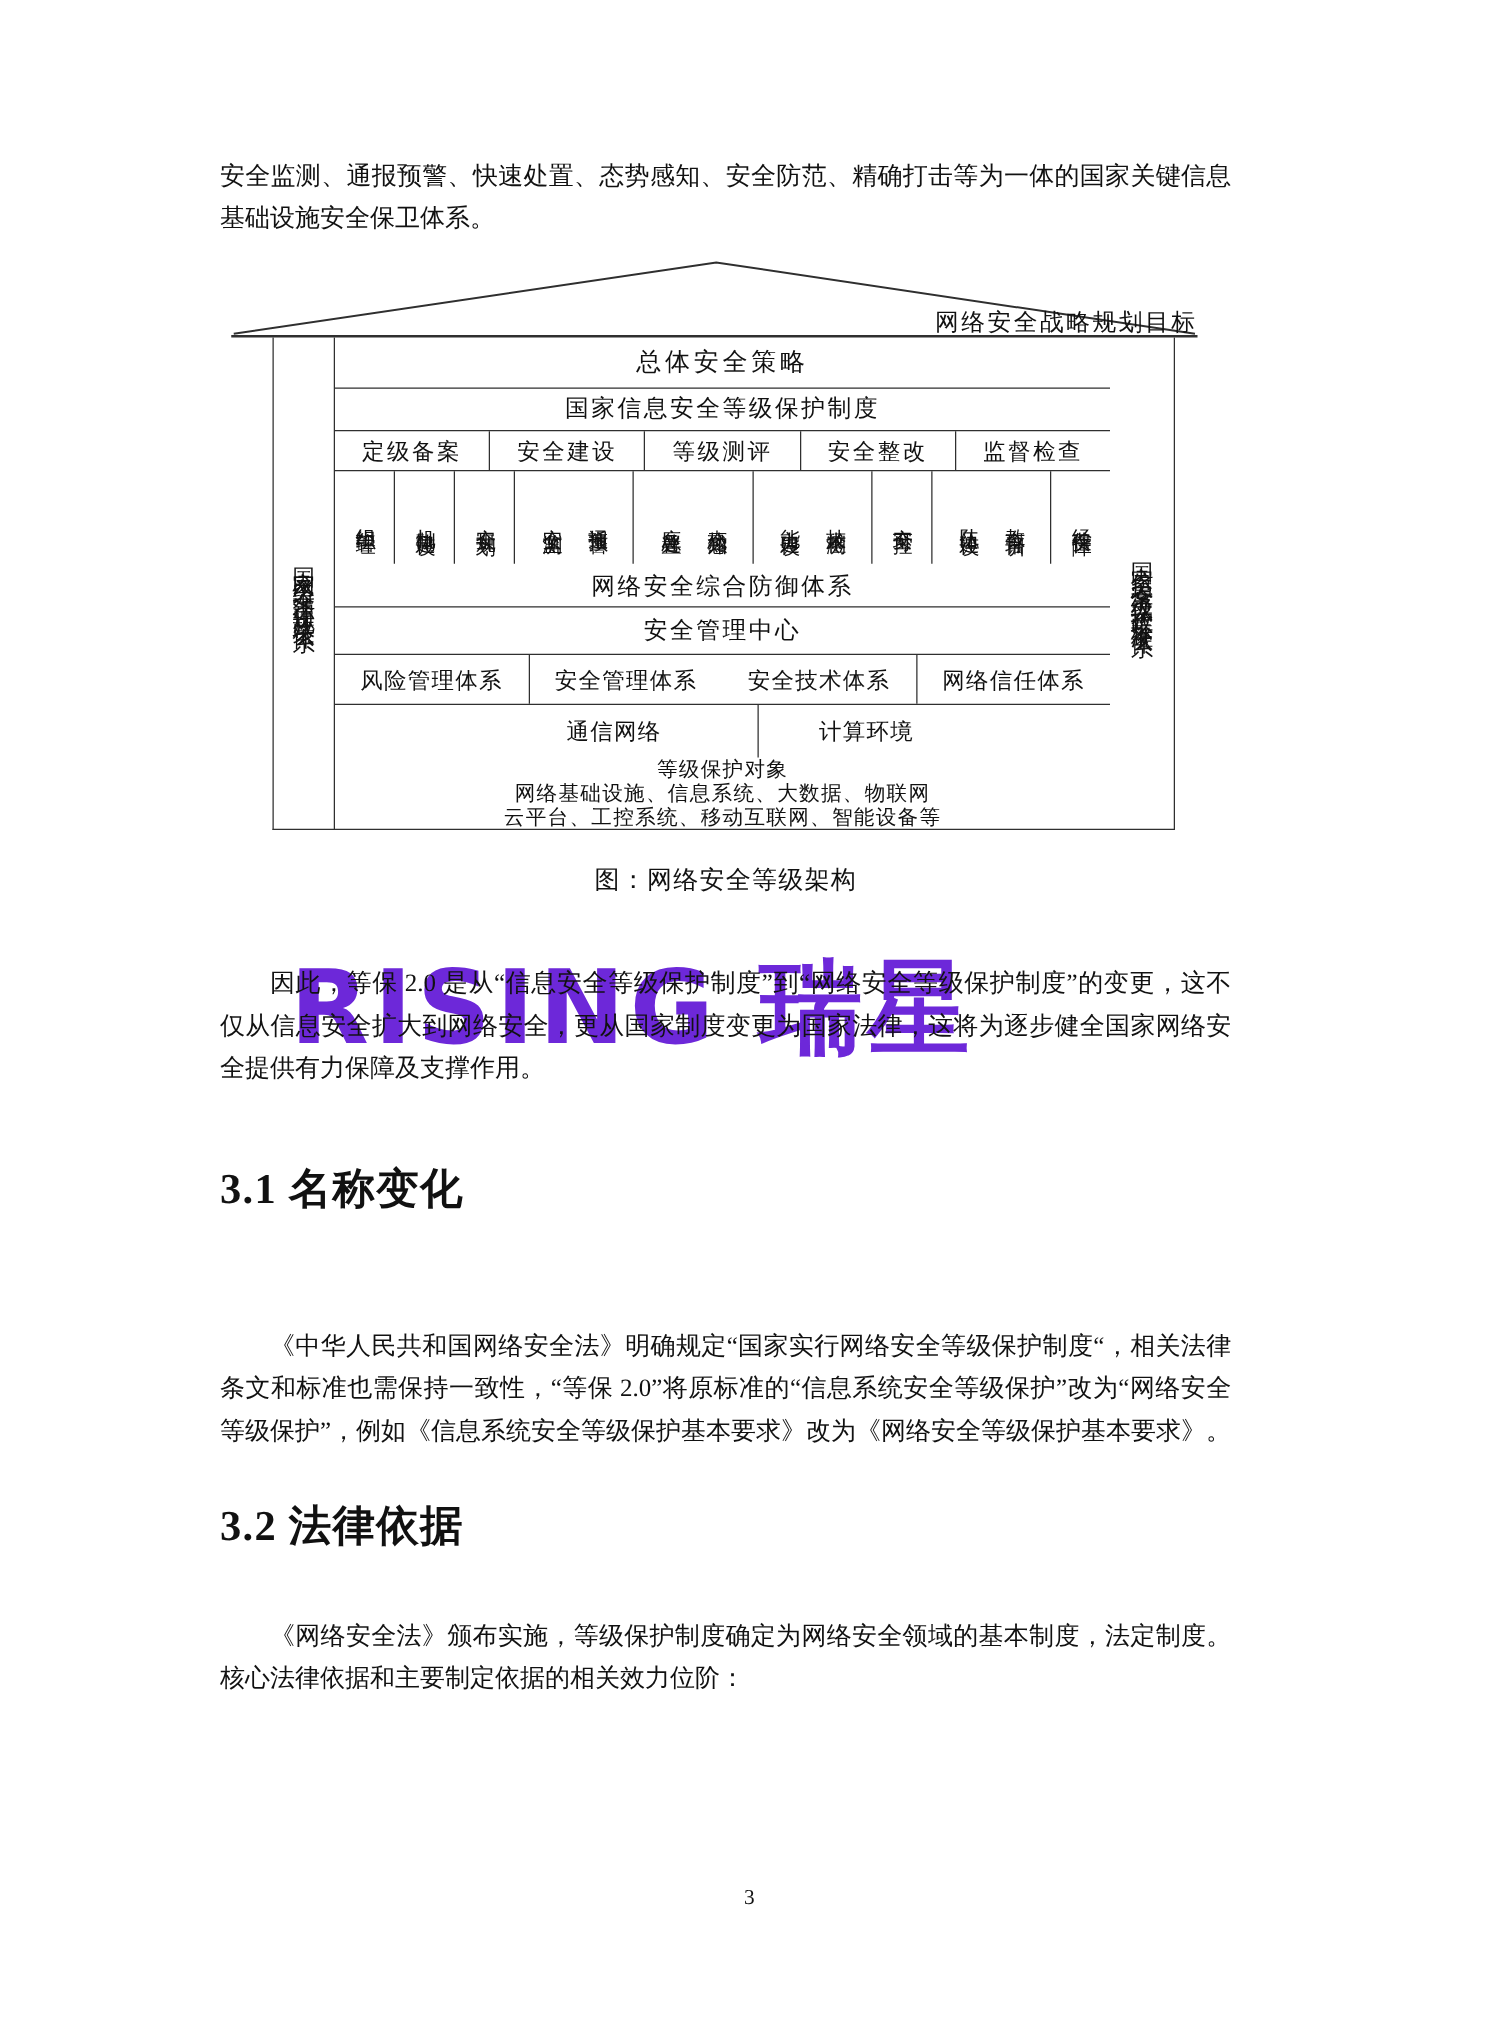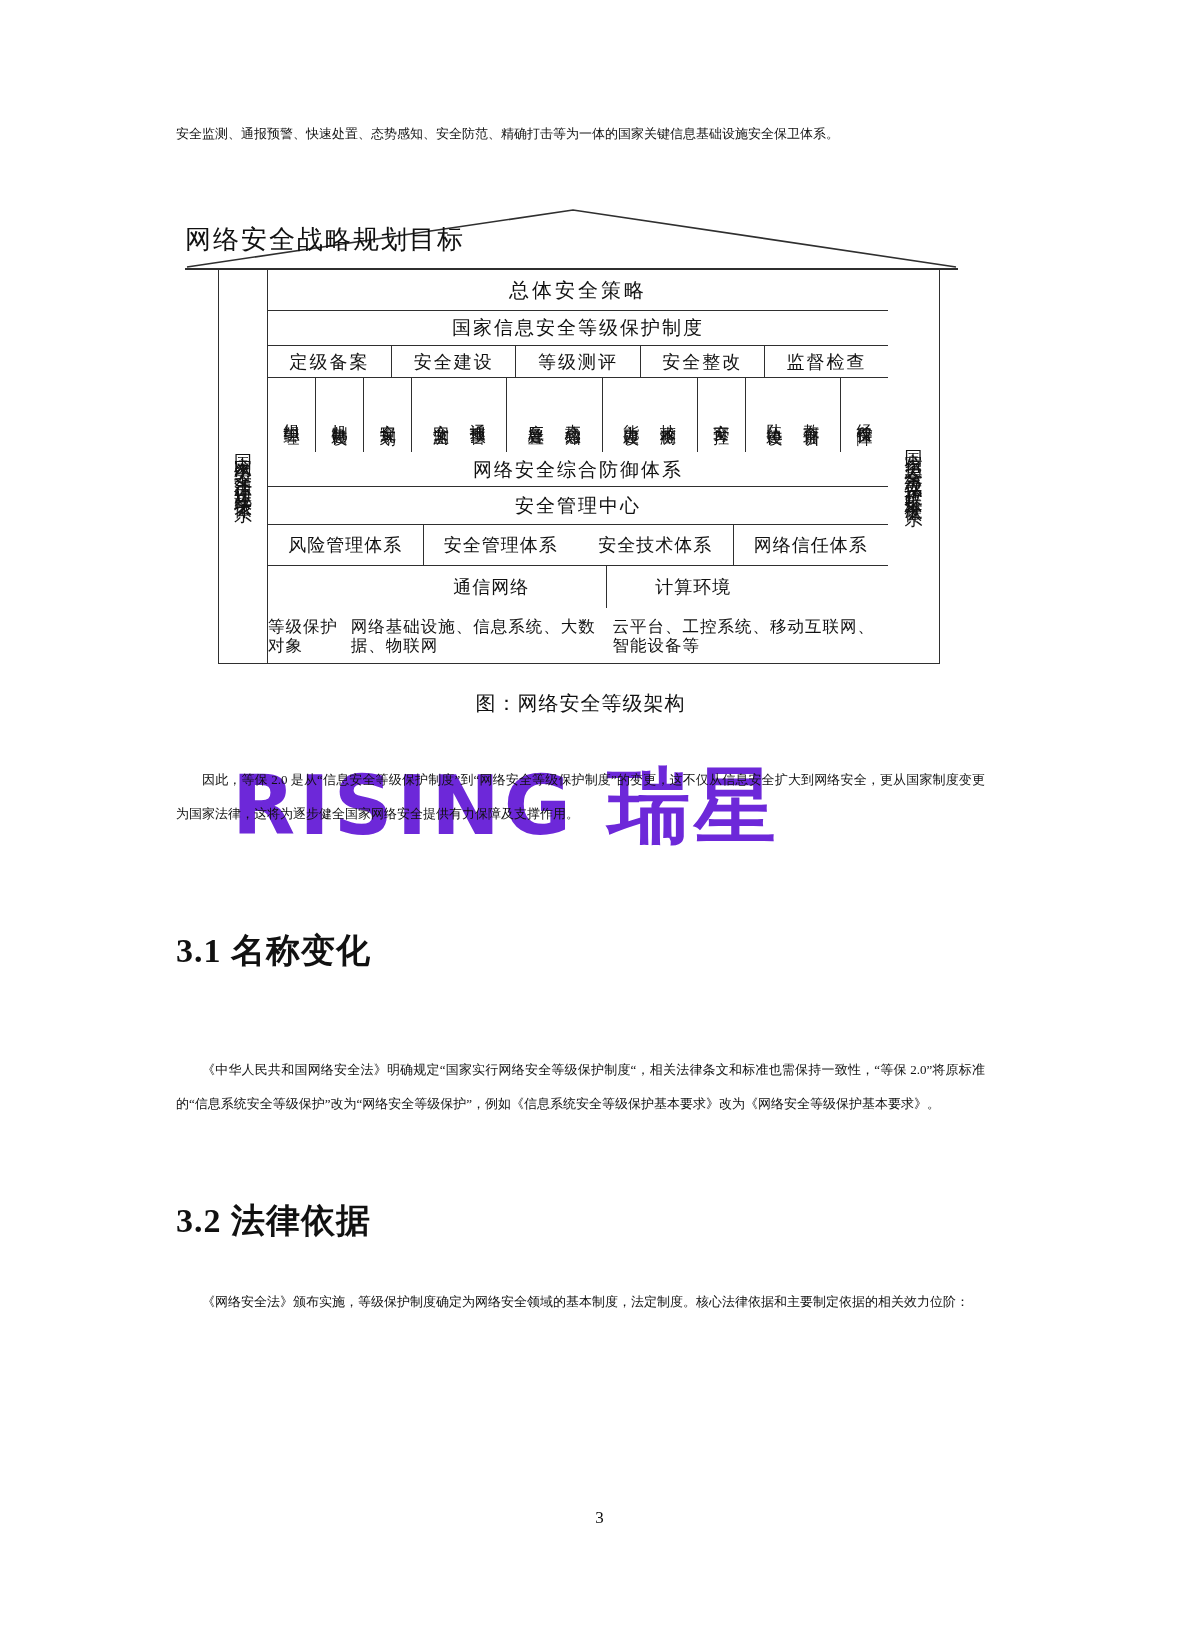--- a/index.html
+++ b/index.html
@@ -12,21 +12,21 @@
     overflow:hidden;
   }
   .watermark{
     position:absolute;left:232px;top:752px;z-index:0;
     font-family:"DejaVu Sans","Liberation Sans",sans-serif;
     font-weight:bold;font-size:82px;letter-spacing:4px;
     color:#6d28d9;white-space:nowrap;
   }
   .body-text{
     position:absolute;left:176px;width:809px;z-index:1;
-    font-size:13px;line-height:34px;text-align:justify;
+    font-size:20px;line-height:34px;text-align:justify;
   }
   .indent{text-indent:2em;}
   .p-intro{top:104px;}
   .p-after-figure{top:750px;}
   .p-s31{top:1040px;}
   .p-s32{top:1272px;}
   .section-heading{
     position:absolute;left:176px;z-index:1;
     font-size:34px;font-weight:bold;letter-spacing:1px;
   }
@@ -39,22 +39,22 @@
   .page-number{
     position:absolute;left:0;top:1508px;width:1199px;
     text-align:center;font-size:17px;z-index:1;
   }
 
   
   .figure-wrap{position:absolute;left:185px;top:206px;width:773px;z-index:1;}
   .roof{position:relative;height:62px;}
   .roof svg{position:absolute;left:0;top:0;}
   .roof-label{
-    position:absolute;left:0;top:16px;width:100%;
-    text-align:left;font-size:26px;letter-spacing:2px;
+    position:absolute;left:0;top:39px;width:100%;
+    text-align:right;font-size:19px;letter-spacing:2px;
   }
   .eave{height:2px;background:#2f2f2f;}
   .house{display:flex;margin-left:33px;margin-right:18px;height:394px;}
   .pillar{
     border:1.5px solid #2f2f2f;border-top:none;
     display:flex;align-items:center;justify-content:center;
     box-sizing:border-box;
   }
   .pillar-left{width:50px;}
   .pillar-right{width:52px;border-left:none;}
@@ -82,21 +82,21 @@
   .rowE .c-left{flex:1;}
   .rowE .c-mid{flex:2;border-left:1.2px solid #2f2f2f;border-right:1.2px solid #2f2f2f;
                justify-content:space-around;}
   .rowE .c-right{flex:1;}
   .rowF{height:38px;font-size:19px;letter-spacing:2px;}
   .rowG{height:42px;display:flex;align-items:stretch;border-bottom:none;}
   .rowG .cell{display:flex;align-items:center;justify-content:center;
               font-size:18px;letter-spacing:1px;box-sizing:border-box;}
   .rowG .g1{width:37%;} .rowG .g2{width:35%;border-left:1.2px solid #2f2f2f;}
   .rowG .g3{width:28%;border-left:1.2px solid #2f2f2f;}
-  .rowH{flex:1;display:flex;flex-direction:row;align-items:center;justify-content:center;
+  .rowH{flex:1;display:flex;flex-direction:column;align-items:center;justify-content:center;
         font-size:16.5px;line-height:19px;letter-spacing:1px;}
 </style>
 </head>
 <body>
 
 <div class="page">
 
   <div class="watermark">RISING 瑞星</div>
 
   <p class="body-text p-intro">安全监测、通报预警、快速处置、态势感知、安全防范、精确打击等为一体的国家关键信息基础设施安全保卫体系。</p>

